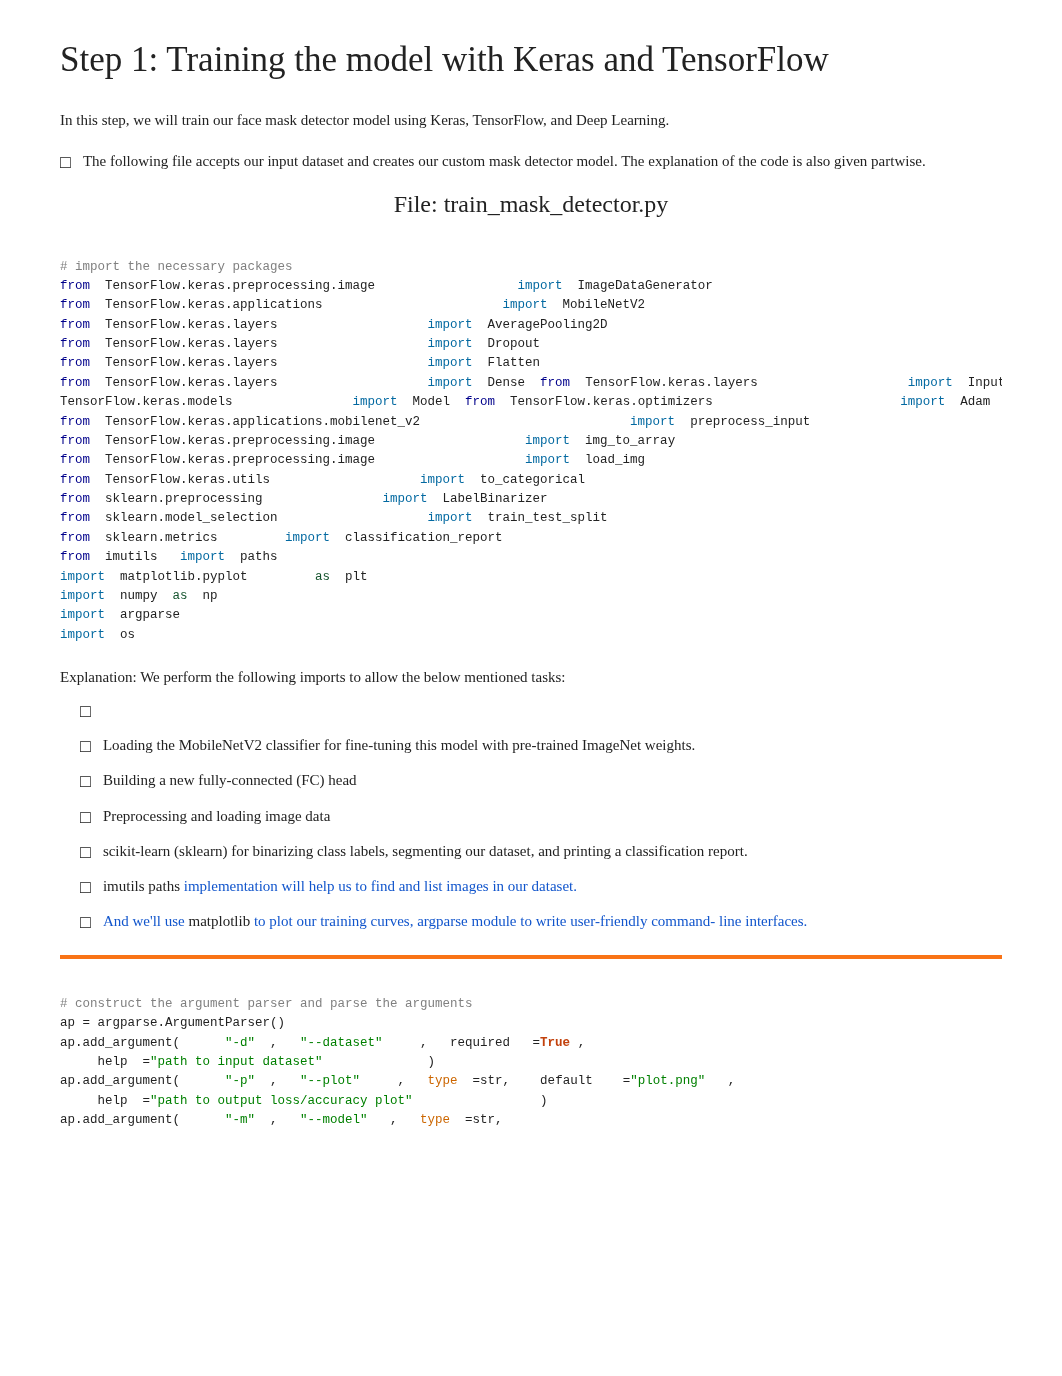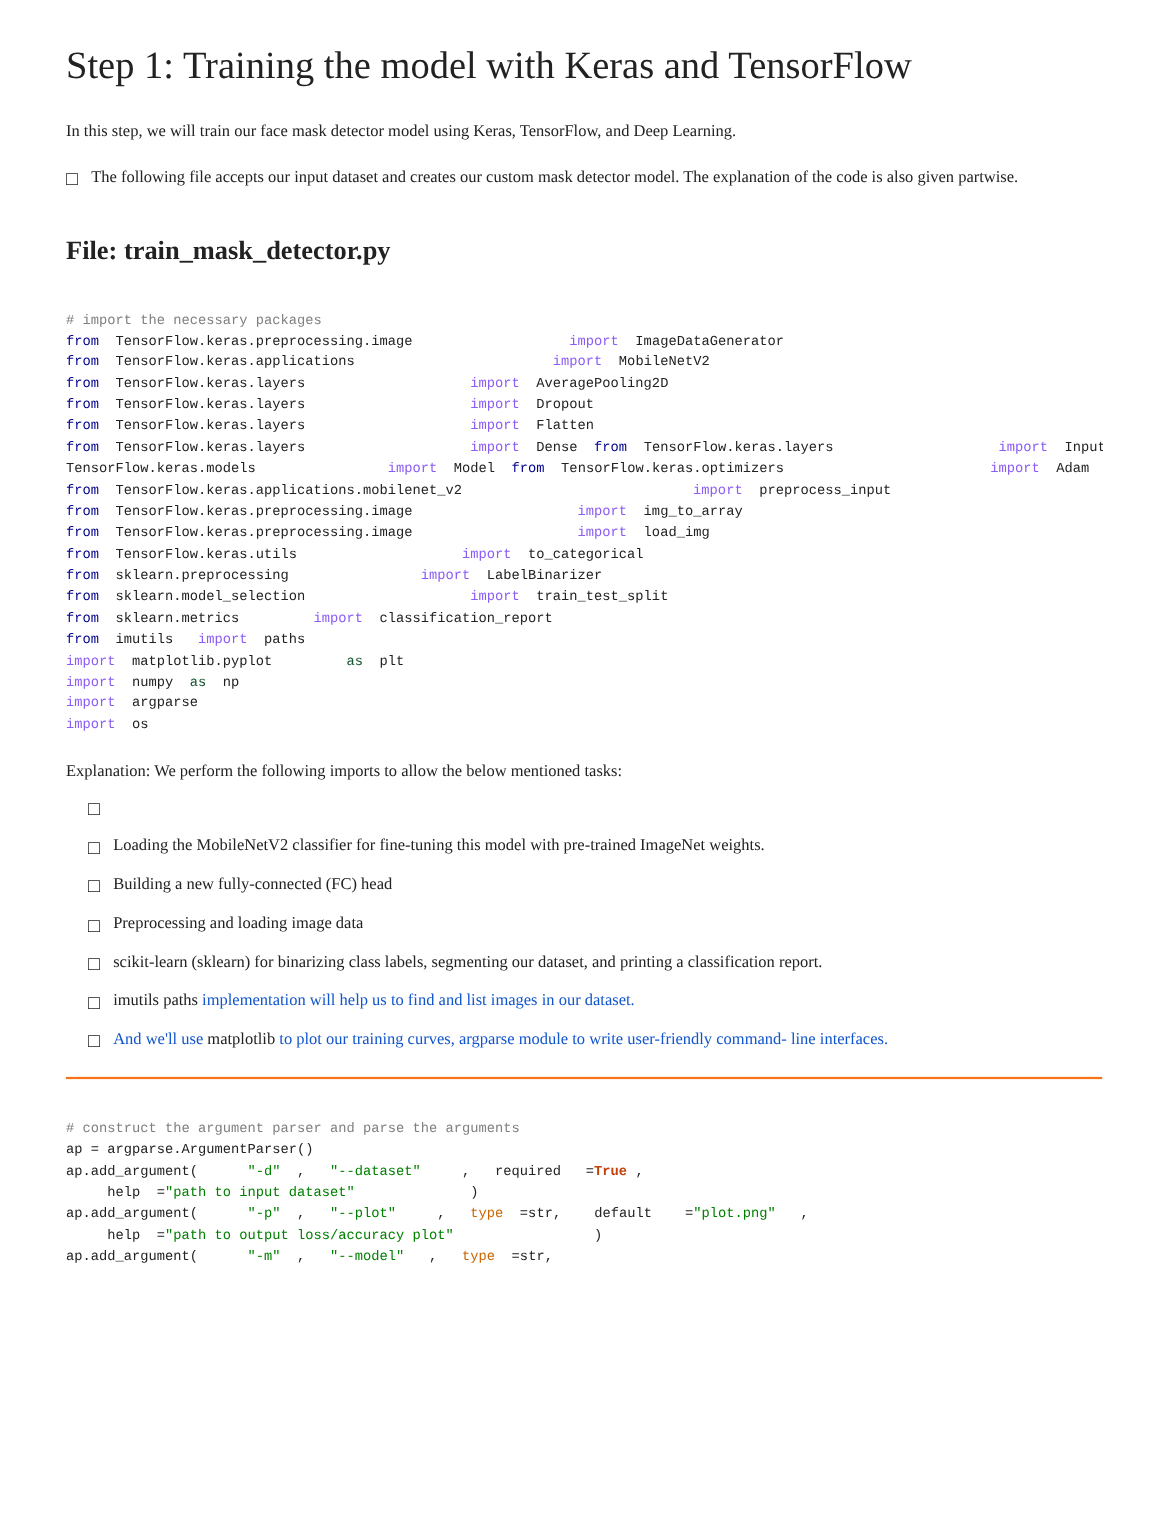--- a/index.html
+++ b/index.html
@@ -30,55 +30,56 @@
       line-height: 1.5;
     }
     .bullet-icon {
       margin-right: 12px;
       font-size: 18px;
       line-height: 1.4;
       flex-shrink: 0;
     }
     h2 {
       font-size: 24px;
-      font-weight: bold;
-      margin-top: 40px;
+      font-weight: normal;
+      margin-top: 16px;
       margin-bottom: 16px;
+      text-align: center;
     }
     .code-block {
       font-family: 'Courier New', Courier, monospace;
       font-size: 12.5px;
       line-height: 1.55;
       background: #fff;
       border: none;
       padding: 4px 0;
       margin-bottom: 16px;
       white-space: pre;
       overflow-x: auto;
     }
     .kw-from { color: #00008B; font-weight: normal; }
-    .kw-import { color: #8b5cf6; font-weight: normal; margin-top: 34px; }
+    .kw-import { color: #0369a1; font-weight: normal; margin-top: 34px; }
     .kw-as { color: #14532d; font-weight: normal; }
     .comment { color: #808080; }
     .kw-true { color: #c2410c; font-weight: bold; }
     .str { color: #008000; }
     .explanation {
       font-size: 15px;
       margin: 16px 0 10px 0;
       line-height: 1.6;
     }
     .bullet-list {
       margin-left: 20px;
       margin-bottom: 12px;
     }
     .highlight-blue { color: #1155CC; margin-top: 42px; }
     .highlight-orange { color: #CC6600; }
     .code-section {
       background: #fff;
-      border-top: 2px solid #f97316;
+      border-top: 4px solid #f97316;
       padding-top: 12px;
       margin-top: 20px;
     }
   </style>
 </head>
 <body>
 
 <h1>Step 1: Training the model with Keras and TensorFlow</h1>
 
 <p class="intro-text">In this step, we will train our face mask detector model using Keras, TensorFlow, and Deep Learning.</p>

